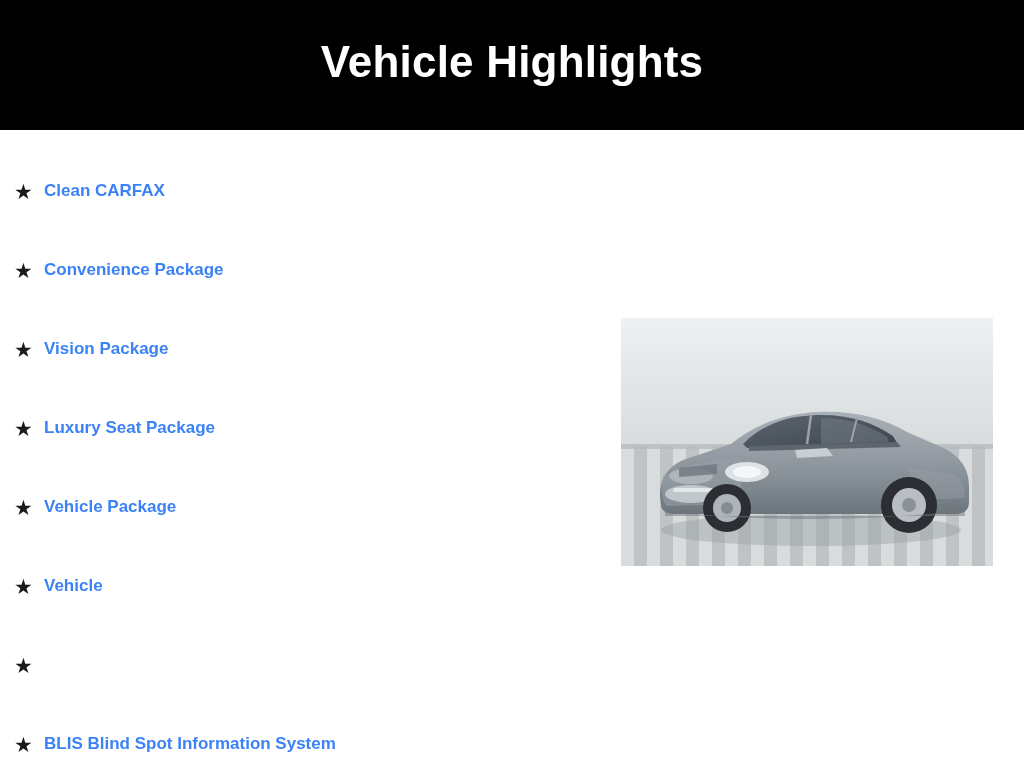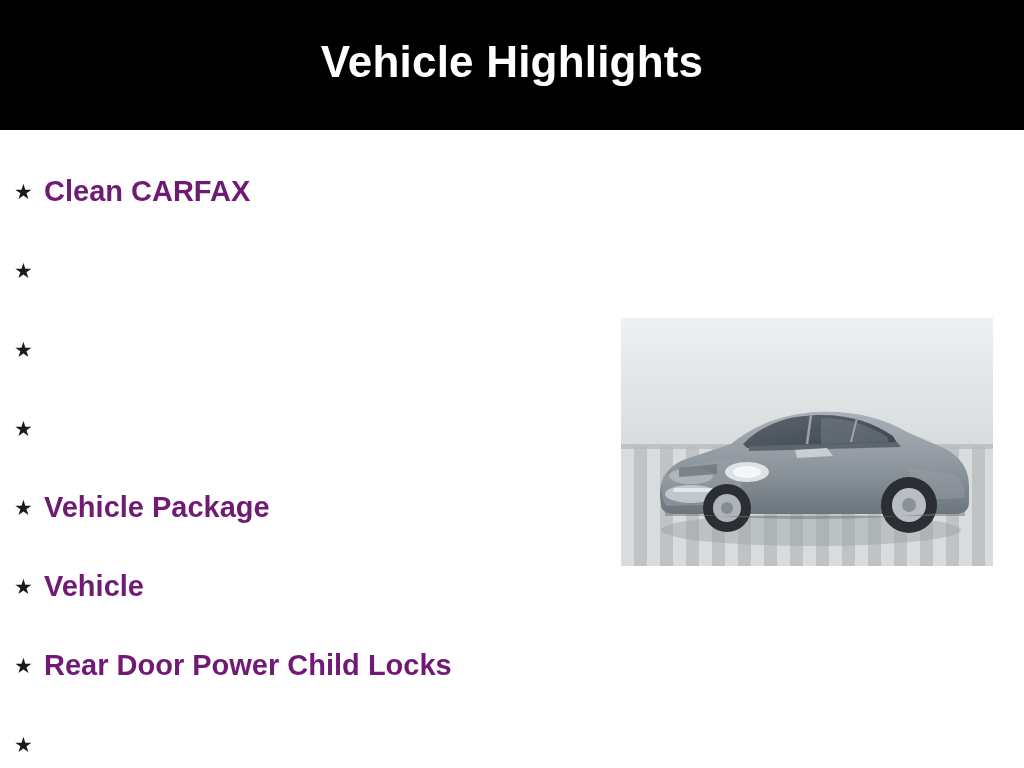--- a/index.html
+++ b/index.html
@@ -65,23 +65,23 @@
   }
   .bullet-star {
     flex: 0 0 auto;
     width: 30px;
     font-size: 21px;
     line-height: 1;
     color: #1a1a1a;
     text-align: left;
   }
   .highlight-label {
-    font-size: 29px;
+    font-size: 17px;
     font-weight: bold;
-    color: #701a75;
+    color: #3b82f6;
     line-height: 1.1;
     white-space: nowrap;
   }
   .vehicle-photo {
     position: absolute;
     left: 621px;
     top: 188px;
     width: 372px;
     height: 248px;
     overflow: hidden;
@@ -105,41 +105,44 @@
 
   <div class="content">
 
     <ul class="highlights-list">
       <li class="highlight-item">
         <span class="bullet-star">★</span>
         <span class="highlight-label">Clean CARFAX</span>
       </li>
       <li class="highlight-item">
         <span class="bullet-star">★</span>
-      </li>
-      <li class="highlight-item">
-        <span class="bullet-star">★</span>
-      </li>
-      <li class="highlight-item">
-        <span class="bullet-star">★</span>
+        <span class="highlight-label">Convenience Package</span>
+      </li>
+      <li class="highlight-item">
+        <span class="bullet-star">★</span>
+        <span class="highlight-label">Vision Package</span>
+      </li>
+      <li class="highlight-item">
+        <span class="bullet-star">★</span>
+        <span class="highlight-label">Luxury Seat Package</span>
       </li>
       <li class="highlight-item">
         <span class="bullet-star">★</span>
         <span class="highlight-label">Vehicle Package</span>
       </li>
       <li class="highlight-item">
         <span class="bullet-star">★</span>
         <span class="highlight-label">Vehicle</span>
       </li>
       <li class="highlight-item">
         <span class="bullet-star">★</span>
-        <span class="highlight-label">Rear Door Power Child Locks</span>
-      </li>
-      <li class="highlight-item">
-        <span class="bullet-star">★</span>
+      </li>
+      <li class="highlight-item">
+        <span class="bullet-star">★</span>
+        <span class="highlight-label">BLIS Blind Spot Information System</span>
       </li>
     </ul>
 
     <div class="vehicle-photo">
       <svg class="photo-svg" viewBox="0 0 372 248" xmlns="http://www.w3.org/2000/svg">
         <defs>
           <linearGradient id="wallGrad" x1="0" y1="0" x2="0" y2="1">
             <stop offset="0%" stop-color="#eef0f1"></stop>
             <stop offset="100%" stop-color="#d8dcdd"></stop>
           </linearGradient>

